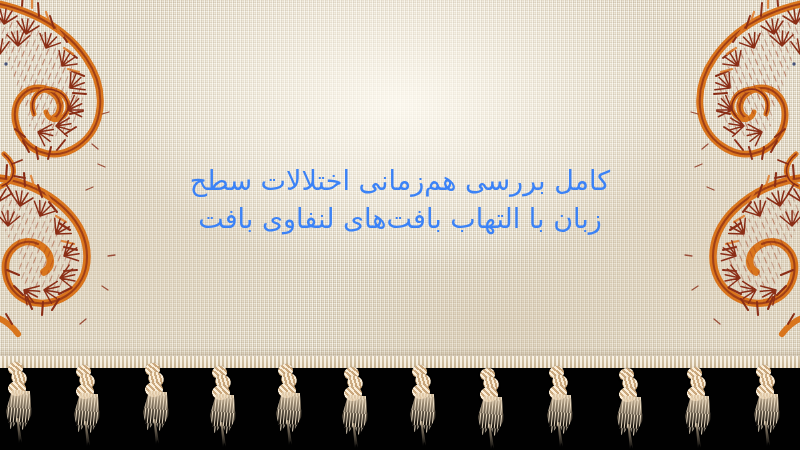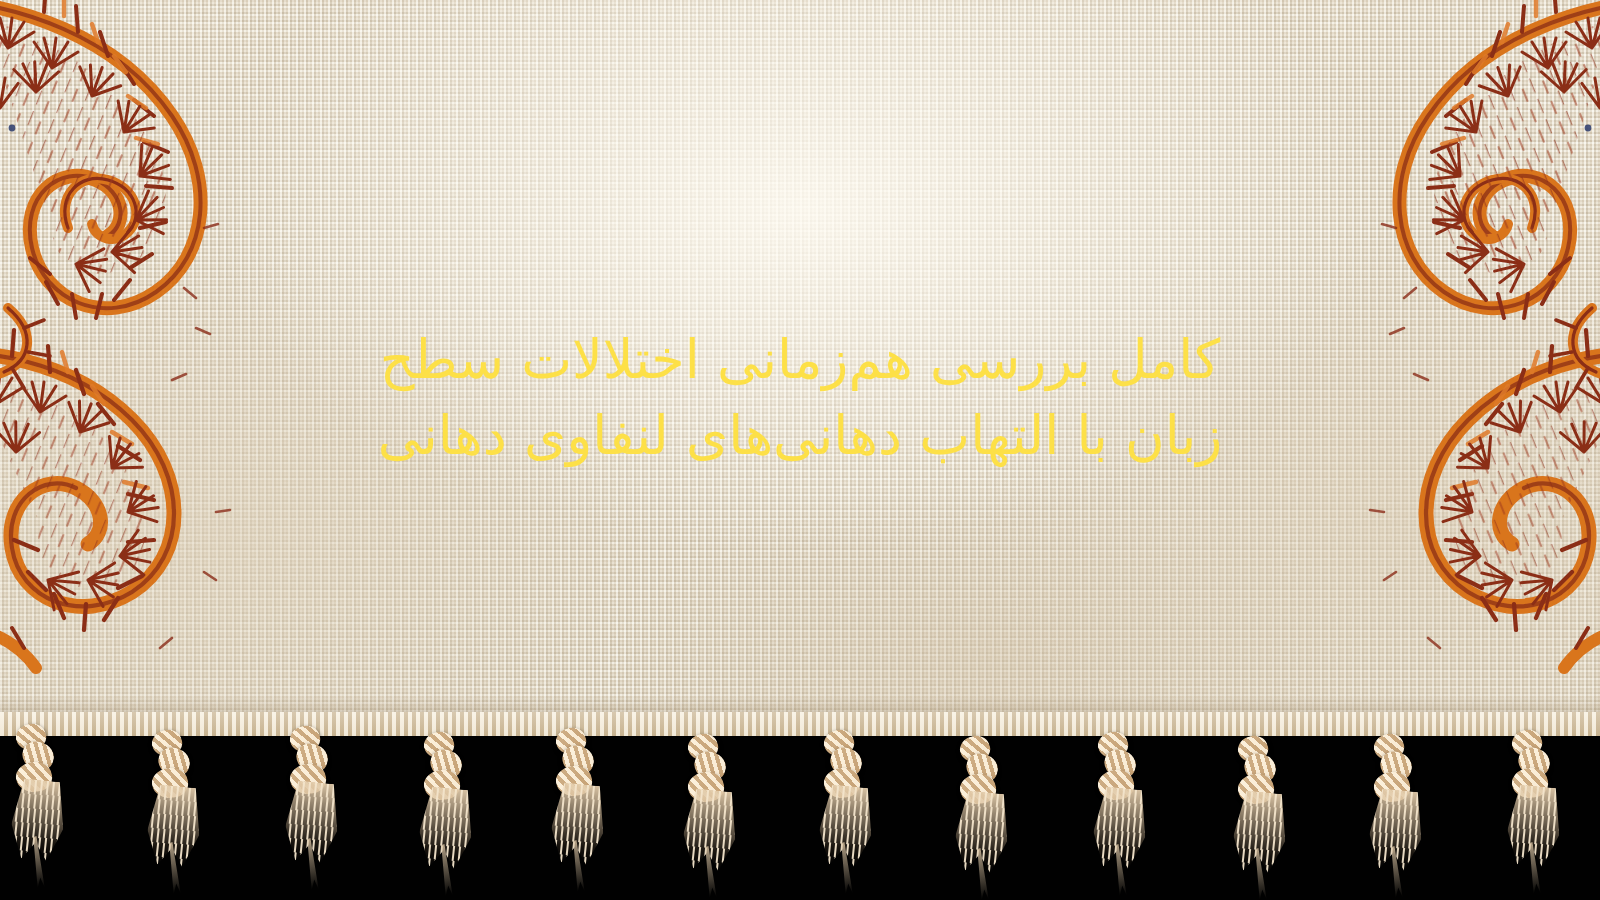--- a/index.html
+++ b/index.html
@@ -92,21 +92,21 @@
 
   
   .orn{position:absolute;top:-6px;height:348px;width:230px;}
   .orn.left{left:-18px;}
   .orn.right{right:-18px;transform:scaleX(-1);}
   .orn svg{width:100%;height:100%;display:block;}
 
   
   .title{
     position:absolute;left:0;top:162px;width:800px;
-    text-align:center;color:#fde047;
+    text-align:center;color:#3b82f6;
     font-size:27px;line-height:38px;font-weight:400;
     letter-spacing:0px;
     direction:rtl;
   }
   .title .ln{display:block;white-space:nowrap;}
 </style>
 </head>
 <body>
 
 <div id="stage">
@@ -429,16 +429,16 @@
       <span class="knot1"></span>
         <span class="knot2"></span>
         <span class="knot3"></span>
       <span class="skirt"></span>
         <span class="wisp"></span>
       </div>
   </div>
 
   <div class="title">
     <span class="ln">کامل بررسی هم‌زمانی اختلالات سطح</span>
-    <span class="ln">زبان با التهاب دهانی‌های لنفاوی دهانی</span>
+    <span class="ln">زبان با التهاب بافت‌های لنفاوی بافت</span>
   </div>
 
 </div>
 
 </body></html>

